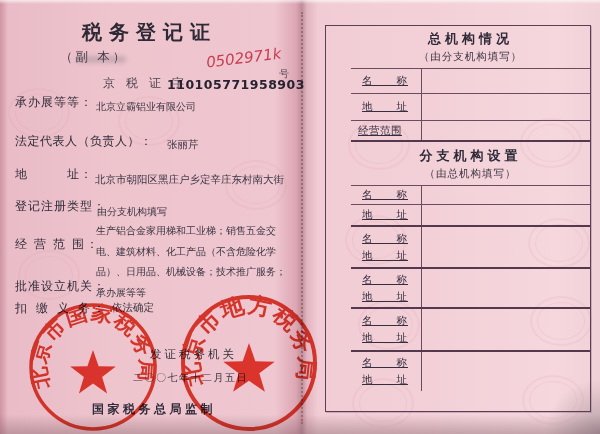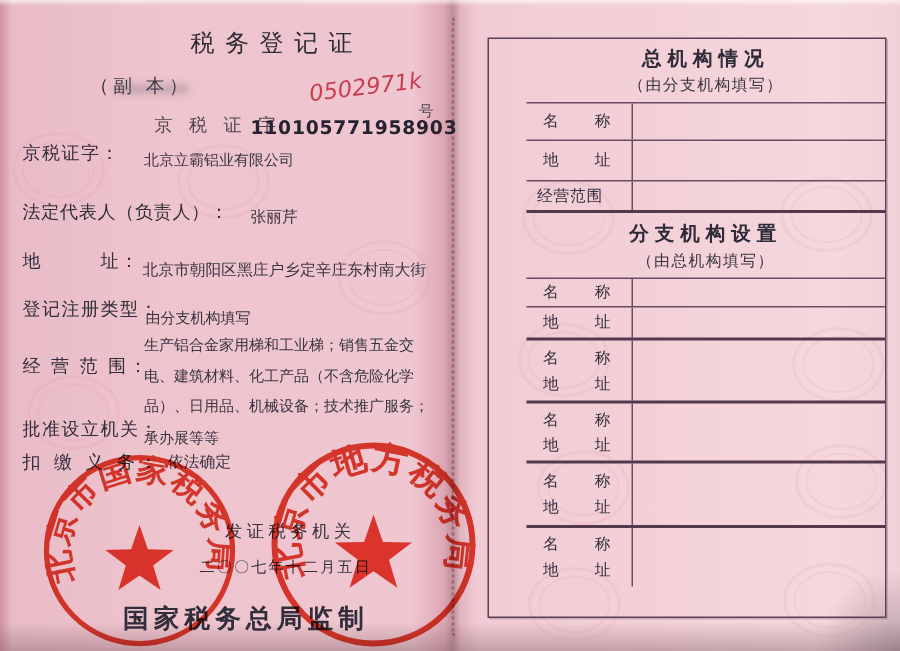--- a/index.html
+++ b/index.html
@@ -17,55 +17,55 @@
   .abs{position:absolute;}
   
   .wm{position:absolute;width:58px;height:46px;border:2px solid rgba(219,144,162,.45);
       border-radius:50%;opacity:.30;}
   .wm::before{content:"";position:absolute;left:5px;top:4px;right:5px;bottom:4px;
       border:1px solid rgba(219,144,162,.55);border-radius:50%;}
   
   .stitch{position:absolute;left:301px;top:12px;height:412px;width:0;
       border-left:2px dotted rgba(125,74,60,.5);}
   
-  .title{left:57px;top:19px;width:185px;text-align:right;font-size:16px;font-weight:400;
+  .title{left:57px;top:19px;width:185px;text-align:center;font-size:20px;font-weight:700;
       letter-spacing:7px;color:#2e2a35;}
   .subtitle{left:60px;top:49px;width:170px;text-align:left;font-size:12.5px;
       letter-spacing:3px;color:#3a3440;}
   .smudge{left:76px;top:56px;width:50px;height:7px;background:rgba(110,105,115,.28);
       filter:blur(2px);border-radius:3px;}
   .handnum{left:206px;top:49px;font-size:15px;color:#c2263a;transform:rotate(-7deg);
       font-style:italic;font-family:"DejaVu Sans",sans-serif;opacity:.85;}
   .serial-prefix{left:103px;top:75px;font-size:12px;letter-spacing:11px;color:#4c4450;}
   .serial-number{left:167px;top:77px;font-size:12.5px;font-weight:700;letter-spacing:.5px;
       color:#262230;font-family:"DejaVu Sans",sans-serif;}
   .serial-suffix{left:279px;top:67px;font-size:10px;color:#4c4450;}
   .flabel{font-size:12px;color:#322d3a;letter-spacing:1px;white-space:nowrap;}
   .fvalue{font-size:10px;color:#3a3442;white-space:nowrap;}
   .scope-value{left:96px;top:221px;width:196px;font-size:10px;line-height:20.5px;
       color:#3a3442;white-space:normal;}
   .issuer{left:150px;top:347px;font-size:11.5px;letter-spacing:3px;color:#37313e;}
   .cdate{left:133px;top:371px;font-size:10px;letter-spacing:1.5px;color:#37313e;}
-  .cfooter{left:82px;top:401px;font-size:17px;letter-spacing:3.5px;font-weight:600;color:#322d3a;}
+  .cfooter{left:92px;top:401px;font-size:12px;letter-spacing:3.5px;font-weight:600;color:#322d3a;}
   
   .seal{position:absolute;mix-blend-mode:multiply;opacity:.88;}
   .seal text{font-family:"Liberation Serif",serif;font-weight:600;}
   
   .table{position:absolute;left:325px;top:25px;width:266px;height:387px;
       border:1.5px solid #5a4054;box-sizing:border-box;display:flex;flex-direction:column;
       box-shadow:1px 1px 0 rgba(164,122,146,.45);padding-left:25px;}
   .trow{display:flex;box-sizing:border-box;border-bottom:1px solid #6a4c61;}
   .trow.thick{border-bottom-width:2px;border-bottom-color:#54394e;}
   .trow.last{border-bottom:none;}
   .thead{flex-direction:column;align-items:center;justify-content:center;}
   .thead .t1{font-size:13px;font-weight:700;letter-spacing:4px;color:#2f2a38;}
   .thead .t2{font-size:10.5px;letter-spacing:1px;color:#3a3442;margin-top:2px;}
   .lab{width:71px;box-sizing:border-box;border-right:1px solid #6a4c61;
       display:flex;flex-direction:column;justify-content:center;padding-left:11px;
-      font-size:10.5px;letter-spacing:1px;color:#362f40;}
+      font-size:10.5px;letter-spacing:1px;color:#362f40;text-decoration:underline;}
   .val{flex:1;}
   .lab .l2{margin-top:3px;}
 </style>
 </head>
 <body>
 
 <div class="scan">
 
   <div class="wm" style="left:8px;top:88px"></div>
   <div class="wm" style="left:118px;top:96px"></div>
@@ -84,21 +84,21 @@
 
   <div class="abs title">税务登记证</div>
   <div class="abs subtitle">（副  本）</div>
   <div class="abs smudge"></div>
   <div class="abs handnum">0502971k</div>
 
   <div class="abs serial-prefix">京税证字</div>
   <div class="abs serial-number">110105771958903</div>
   <div class="abs serial-suffix">号</div>
 
-  <div class="abs flabel" style="left:15px;top:94px">京税证字：</div>
+  <div class="abs flabel" style="left:15px;top:94px">承办展等等：</div>
   <div class="abs fvalue" style="left:96px;top:100px">北京立霸铝业有限公司</div>
 
   <div class="abs flabel" style="left:15px;top:133px;letter-spacing:.5px">法定代表人（负责人）：</div>
   <div class="abs fvalue" style="left:167px;top:138px;font-size:10.5px">张丽芹</div>
 
   <div class="abs flabel" style="left:15px;top:166px">地　　　址：</div>
   <div class="abs fvalue" style="left:95px;top:173px;font-size:10.5px">北京市朝阳区黑庄户乡定辛庄东村南大街</div>
 
   <div class="abs flabel" style="left:15px;top:198px">登记注册类型：</div>
   <div class="abs fvalue" style="left:97px;top:205px">由分支机构填写</div>

